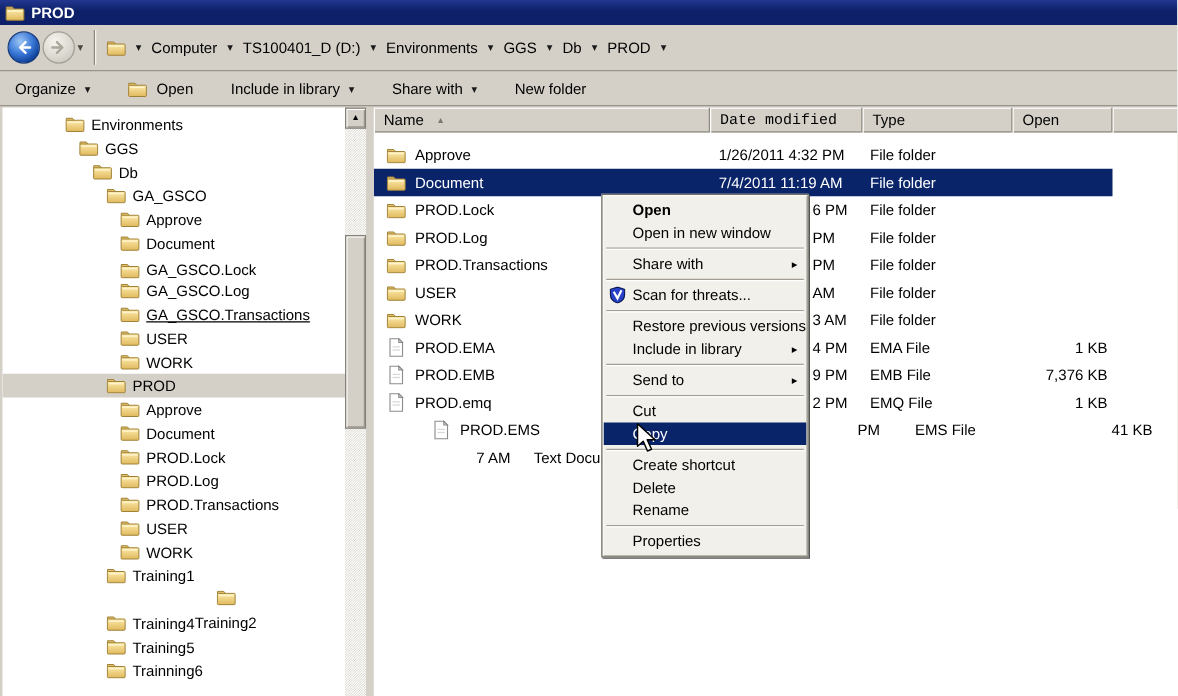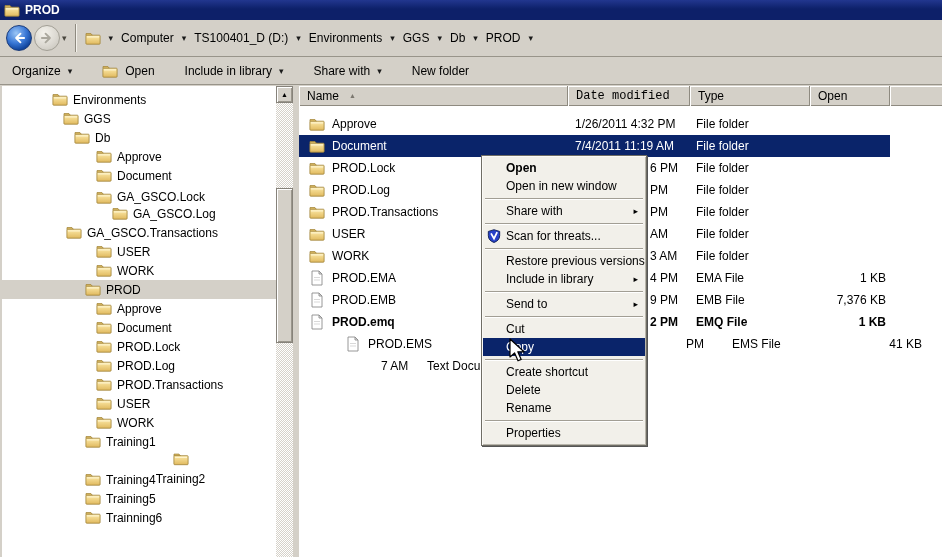--- a/index.html
+++ b/index.html
@@ -187,45 +187,51 @@
             <use href="#i-folder"></use>
           </svg>
           <span>GGS</span>
         </div>
         <div class="titem" style="padding-left: 72px;">
           <svg width="16" height="13" class="ficon">
             <use href="#i-folder"></use>
           </svg>
           <span>Db</span>
         </div>
+        <div class="titem" style="padding-left: 83px;">
+          <svg width="16" height="13" class="ficon">
+            <use href="#i-folder"></use>
+          </svg>
+          <span>GA_GSCO</span>
+        </div>
         <div class="titem" style="padding-left: 94px;">
           <svg width="16" height="13" class="ficon">
             <use href="#i-folder"></use>
           </svg>
           <span>Approve</span>
         </div>
         <div class="titem" style="padding-left: 94px;">
           <svg width="16" height="13" class="ficon">
             <use href="#i-folder"></use>
           </svg>
           <span>Document</span>
         </div>
         <div class="titem" style="padding-left: 94px; align-items: flex-end;">
           <svg width="16" height="13" class="ficon">
             <use href="#i-folder"></use>
           </svg>
           <span>GA_GSCO.Lock</span>
         </div>
-        <div class="titem" style="padding-left: 94px; margin-left: 16px;">
+        <div class="titem" style="padding-left: 94px;">
           <svg width="16" height="13" class="ficon">
             <use href="#i-folder"></use>
           </svg>
           <span>GA_GSCO.Log</span>
         </div>
-        <div class="titem" style="padding-left: 64px;">
+        <div class="titem" style="padding-left: 94px; text-decoration: underline;">
           <svg width="16" height="13" class="ficon">
             <use href="#i-folder"></use>
           </svg>
           <span>GA_GSCO.Transactions</span>
         </div>
         <div class="titem" style="padding-left: 94px;">
           <svg width="16" height="13" class="ficon">
             <use href="#i-folder"></use>
           </svg>
           <span>USER</span>
@@ -426,21 +432,21 @@
             <div class="cell-name">
               <svg width="16" height="16" class="ficon">
                 <use href="#i-file"></use>
               </svg>
               <span>PROD.EMB</span>
             </div>
             <div class="cell-date frag">9 PM</div>
             <div class="cell-type">EMB File</div>
             <div class="cell-size">7,376 KB</div>
           </div>
-          <div class="lrow" style="top: 225px; font-weight: bold;">
+          <div class="lrow" style="top: 225px;">
             <div class="cell-name">
               <svg width="16" height="16" class="ficon">
                 <use href="#i-file"></use>
               </svg>
               <span>PROD.emq</span>
             </div>
             <div class="cell-date frag">2 PM</div>
             <div class="cell-type">EMQ File</div>
             <div class="cell-size">1 KB</div>
           </div>

